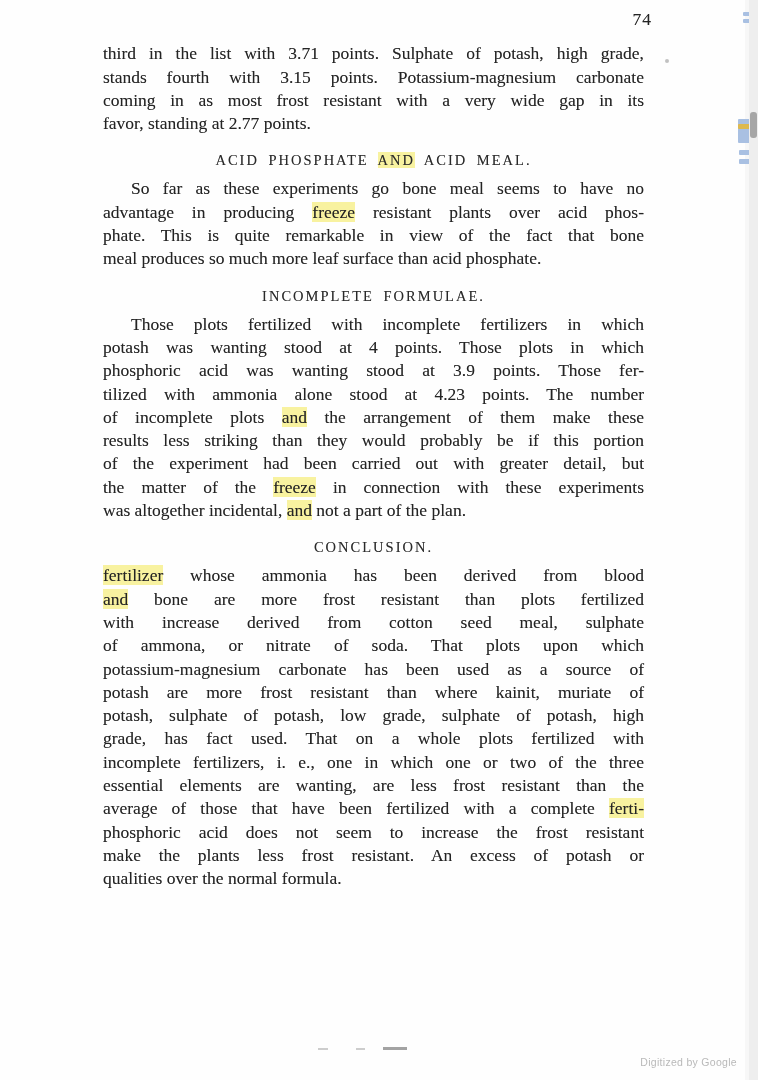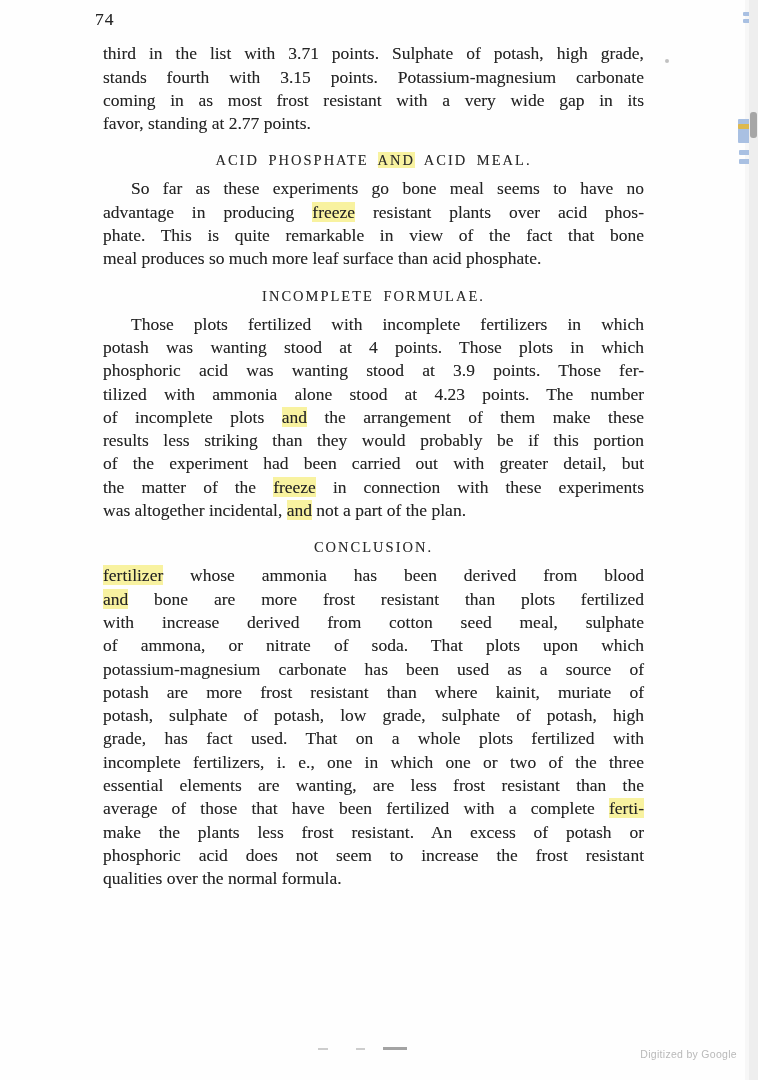--- a/index.html
+++ b/index.html
@@ -14,21 +14,21 @@
   .content {
     position: absolute;
     left: 95px; top: 8px;
     width: 557px;
     color: var(--text, #242424);
     font-size: 17.5px;
     line-height: 23.3px;
     text-shadow: 0 0 0.5px rgba(40,40,40,.35);
   }
   .page-number {
-    text-align: left;
+    text-align: right;
     letter-spacing: 1px;
     margin-bottom: 11px;
   }
   .para { margin: 8px; }
   .line { text-align: justify; text-align-last: justify; }
   .line.last { text-align-last: left; }
   .line.indent { text-indent: 28px; }
   .heading {
     margin: 17px 0 8px;
     text-align: center;
@@ -52,21 +52,21 @@
     left: 1px; top: 112px;
     width: 7px; height: 26px;
     border-radius: 3px;
     background: var(--scroll-thumb, #a6a6a6);
   }
   .marker { position: absolute; border-radius: 1px; }
 
   
   .watermark {
     position: absolute;
-    right: 21px; bottom: 20px;
+    right: 21px; bottom: 12px;
     font-family: "Liberation Sans", sans-serif;
     font-size: 10.5px;
     letter-spacing: .3px;
     color: var(--watermark, #b9b9b9);
   }
   .artifact { position: absolute; }
   .dot {
     left: 665px; top: 59px;
     width: 4px; height: 4px;
     border-radius: 50%;
@@ -119,22 +119,22 @@
         <div class="line"><span class="hl">and</span><span> bone are more frost resistant than plots fertilized</span></div>
         <div class="line"><span>with increase derived from cotton seed meal, sulphate</span></div>
         <div class="line"><span>of ammona, or nitrate of soda. That plots upon which</span></div>
         <div class="line"><span>potassium-magnesium carbonate has been used as a source of</span></div>
         <div class="line"><span>potash are more frost resistant than where kainit, muriate of</span></div>
         <div class="line"><span>potash, sulphate of potash, low grade, sulphate of potash, high</span></div>
         <div class="line"><span>grade, has fact used. That on a whole plots fertilized with</span></div>
         <div class="line"><span>incomplete fertilizers, i. e., one in which one or two of the three</span></div>
         <div class="line"><span>essential elements are wanting, are less frost resistant than the</span></div>
         <div class="line"><span>average of those that have been fertilized with a complete </span><span class="hl">ferti-</span></div>
+        <div class="line"><span>phosphoric acid does not seem to increase the frost resistant</span></div>
         <div class="line"><span>make the plants less frost resistant. An excess of potash or</span></div>
-        <div class="line"><span>phosphoric acid does not seem to increase the frost resistant</span></div>
         <div class="line last"><span>qualities over the normal formula.</span></div>
       </div>
     </div>
 </div>
 
 <div class="artifact dot"></div>
 <div class="artifact dash1"></div>
 <div class="artifact dash2"></div>
 <div class="artifact dash3"></div>
 <div class="page-edge"></div>

